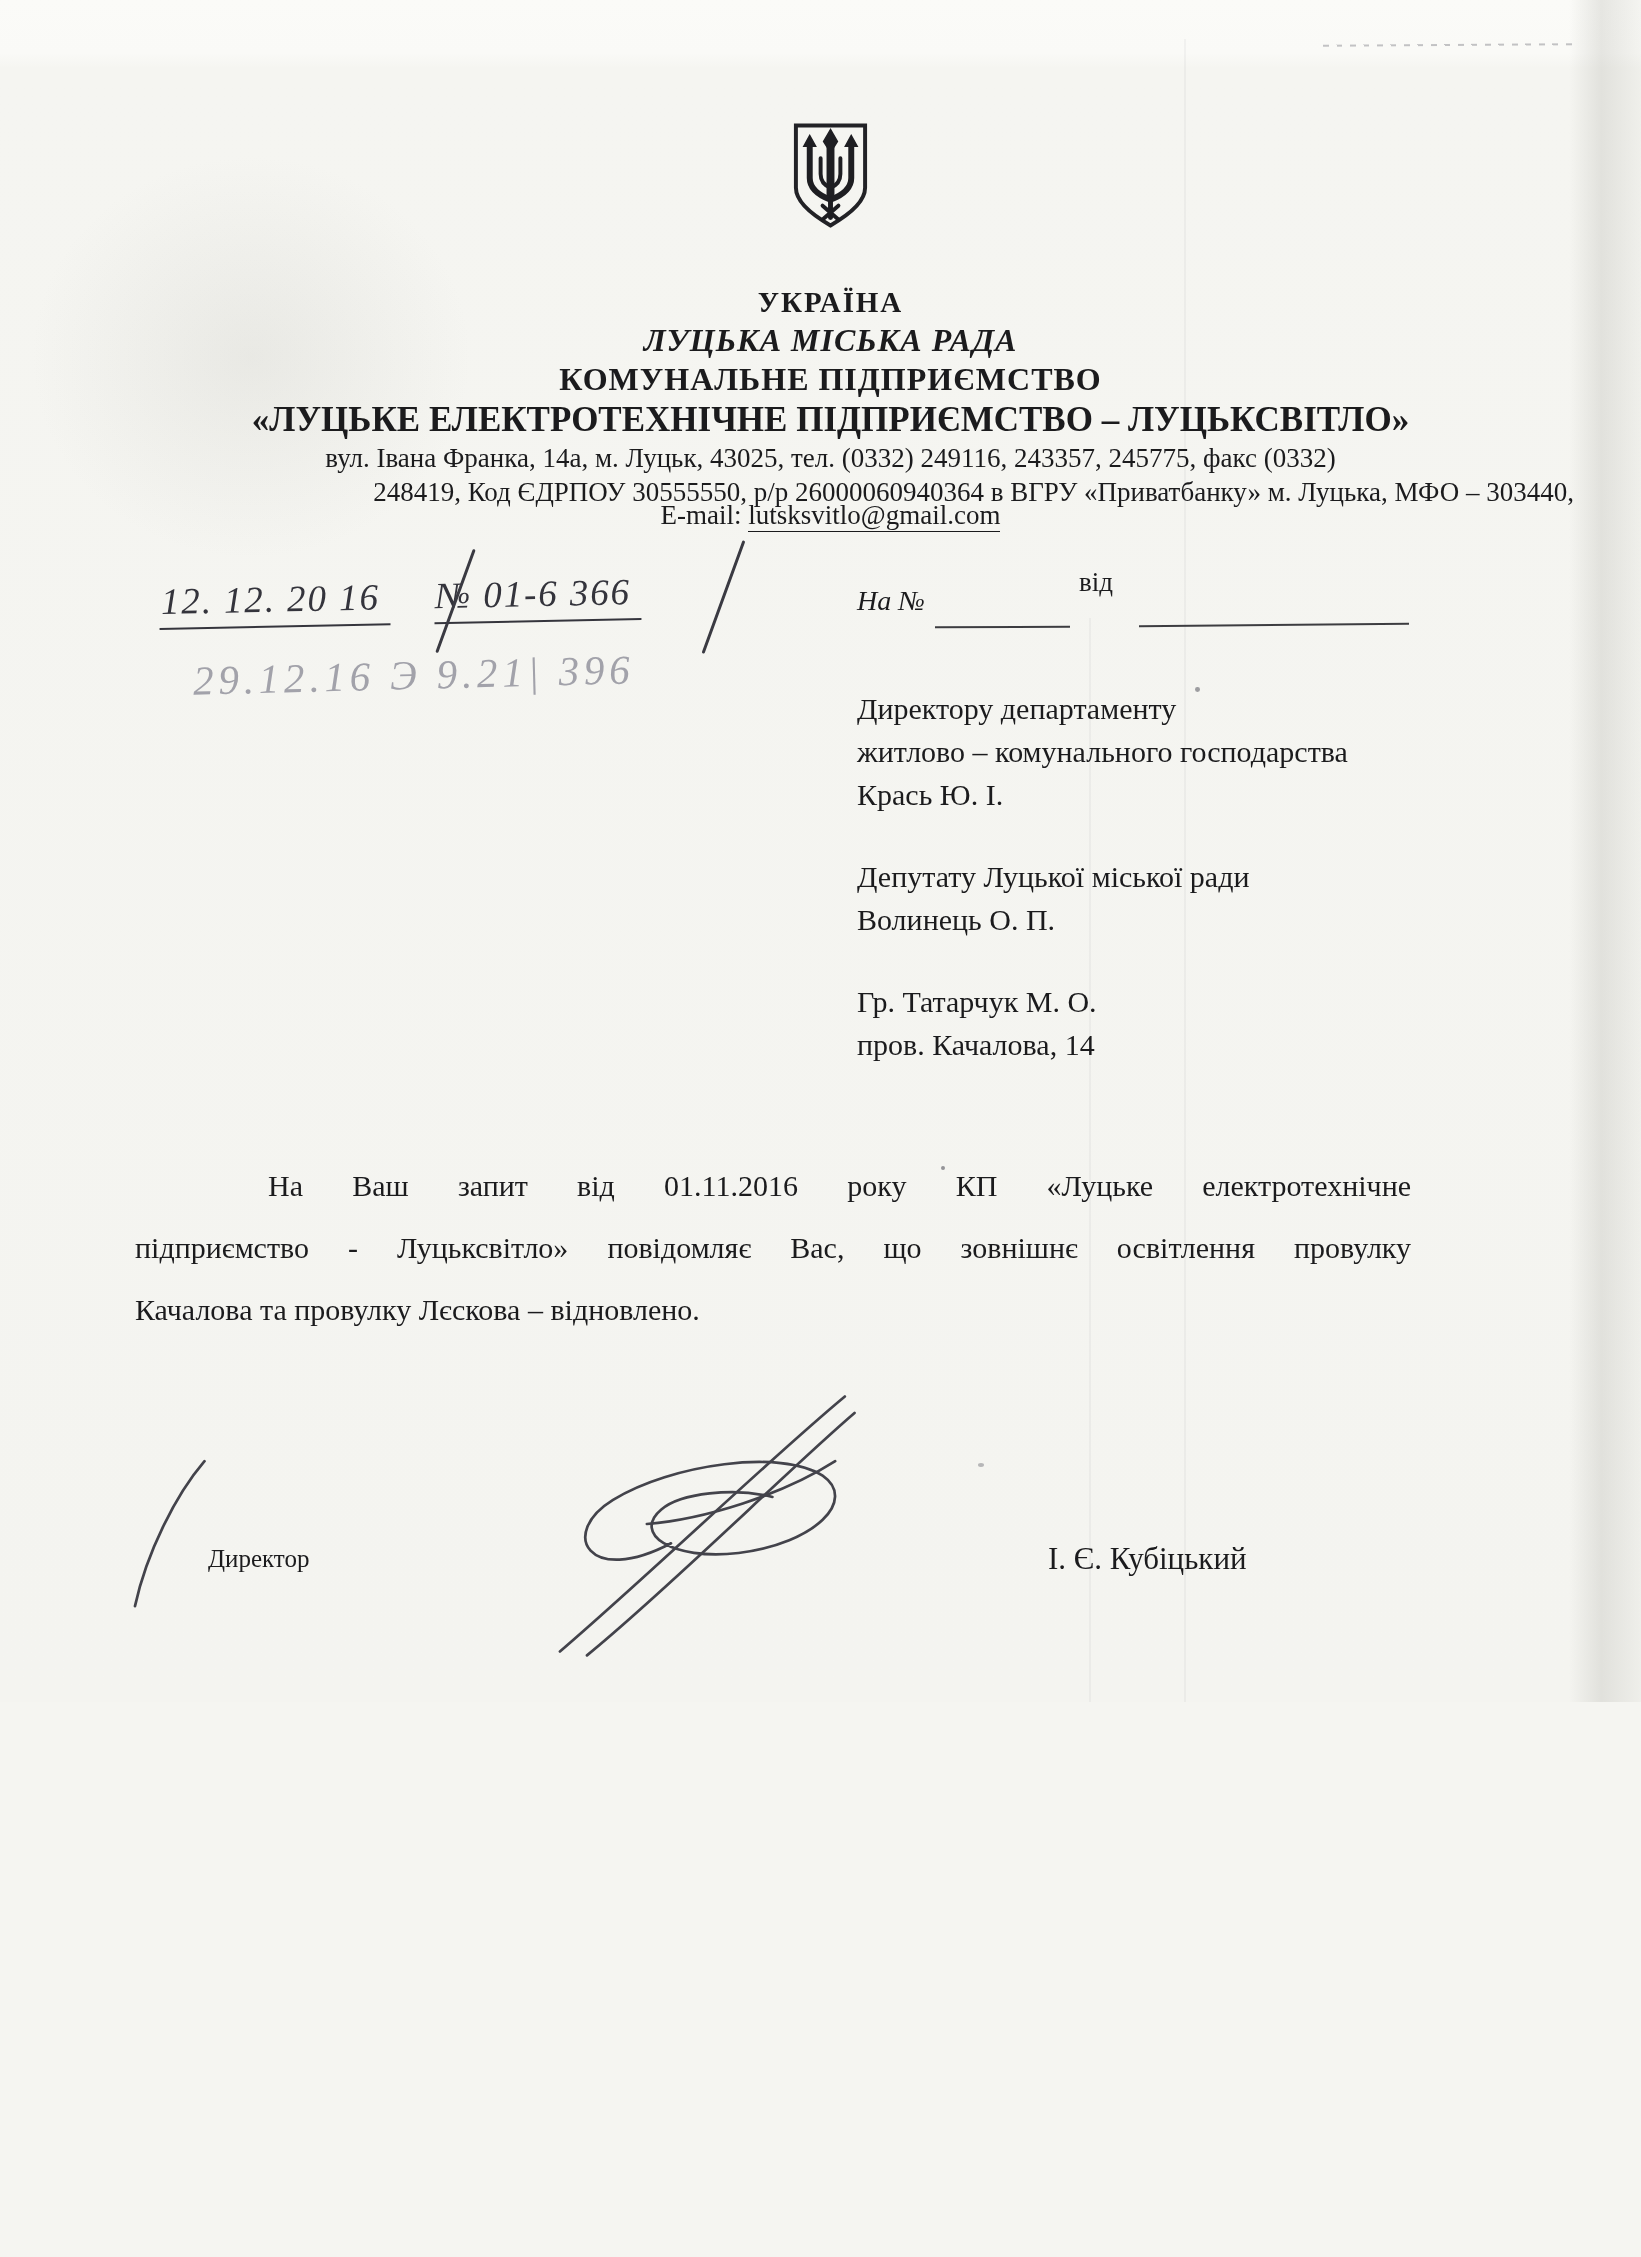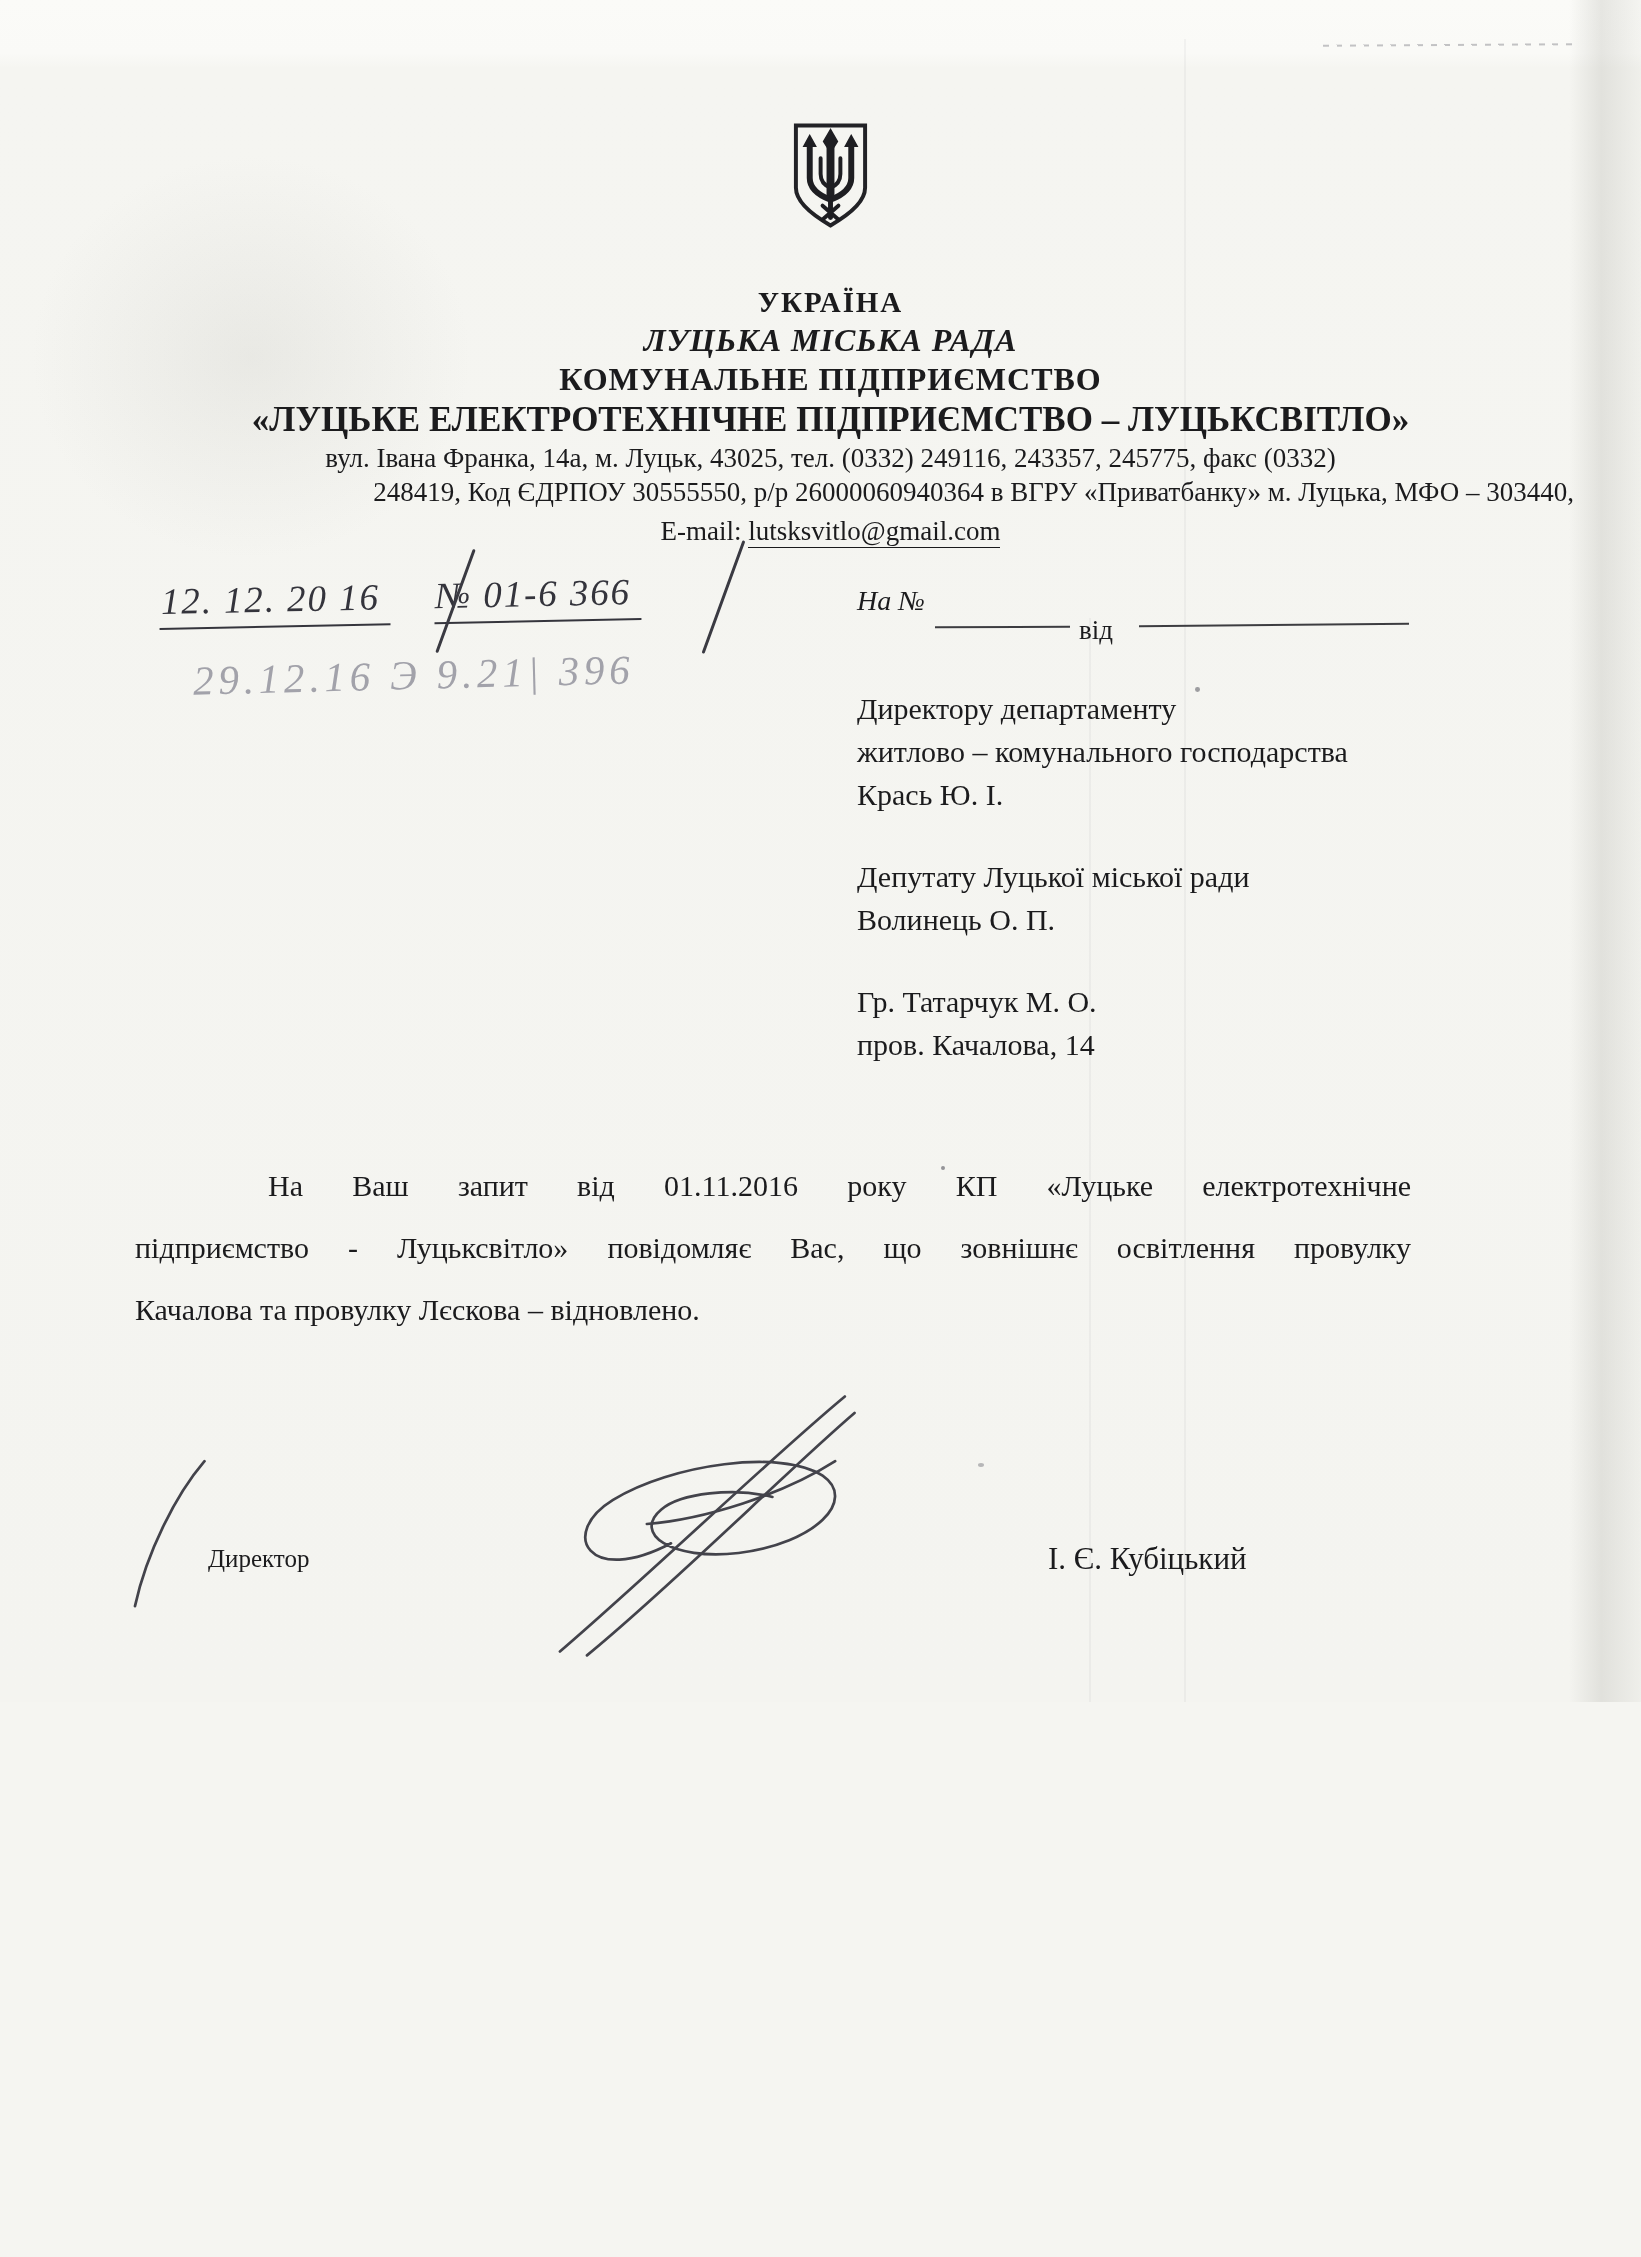--- a/index.html
+++ b/index.html
@@ -40,21 +40,21 @@
   .speck.k4 { left: 978px; top: 1463px; width: 5.8px; height: 3.9px; background: rgba(90,90,100,0.4); }
 
   
   .hline { position: absolute; left: 87px; width: 1487px; text-align: center; white-space: nowrap; }
   .h-country { top: 286px; font-size: 29px; font-weight: bold; letter-spacing: 1.9px; }
   .h-council { top: 322px; font-size: 32px; font-weight: bold; letter-spacing: 1px; font-style: italic; }
   .h-orgtype { top: 361px; font-size: 32px; font-weight: bold; letter-spacing: 1px; }
   .h-orgname { top: 400px; font-size: 35px; font-weight: bold; }
   .h-addr1   { top: 443px; font-size: 27px; }
   .h-addr2   { top: 477px; font-size: 27px; text-align: right; }
-  .h-email   { top: 516px; font-size: 27px; }
+  .h-email   { top: 500px; font-size: 27px; }
   .h-email .email-underlined { border-bottom: 1.9px solid #1b1b1d; padding-bottom: 1px; }
 
   
   .hw-ref {
     position: absolute; left: 159px; top: 575px;
     display: flex; gap: 44px;
     font-style: italic; font-size: 37px; letter-spacing: 1.9px;
     color: #34343c; transform: rotate(-1.2deg); white-space: nowrap;
   }
   .hw-ref span { border-bottom: 2.9px solid #35353d; padding: 0 9.7px 4.8px 1.9px; }
@@ -65,21 +65,21 @@
   .pen-slash.p1 { left: 454px; top: 546px; height: 110px; }
   .pen-slash.p2 { left: 722px; top: 537px; height: 120px; }
   .pencil-note {
     position: absolute; left: 193px; top: 651px;
     font-style: italic; font-size: 41px; letter-spacing: 4.8px;
     color: #a2a2aa; transform: rotate(-1.5deg); white-space: nowrap;
   }
 
   
   .na-label  { left: 857px;  top: 585px; font-size: 28px; font-style: italic; white-space: nowrap; }
-  .vid-label { left: 1079px; top: 615px; font-size: 27px; white-space: nowrap; font-family: Liberation Serif, serif; }
+  .vid-label { left: 1079px; top: 567px; font-size: 27px; white-space: nowrap; font-family: Liberation Serif, serif; }
   .ref-line  { position: absolute; height: 1.9px; background: #3c3c40; }
   .ref-line.l1 { left: 935px;  top: 626px; width: 135px; transform: rotate(-0.3deg); }
   .ref-line.l2 { left: 1139px; top: 624px; width: 270px; transform: rotate(-0.5deg); }
 
   
   .recipients { position: absolute; left: 857px; top: 687px; font-size: 30px; line-height: 43px; }
   .recipient-group { margin-bottom: 39px; }
 
   
   .letter-body { position: absolute; left: 135px; top: 1155px; width: 1276px; font-size: 30px; }

